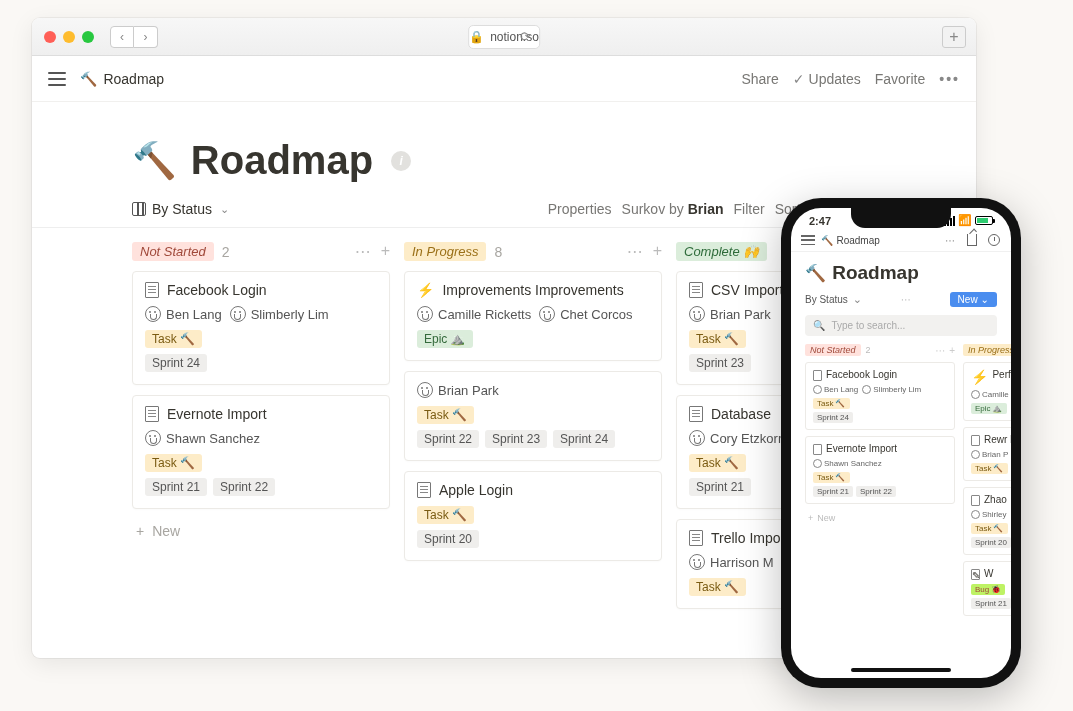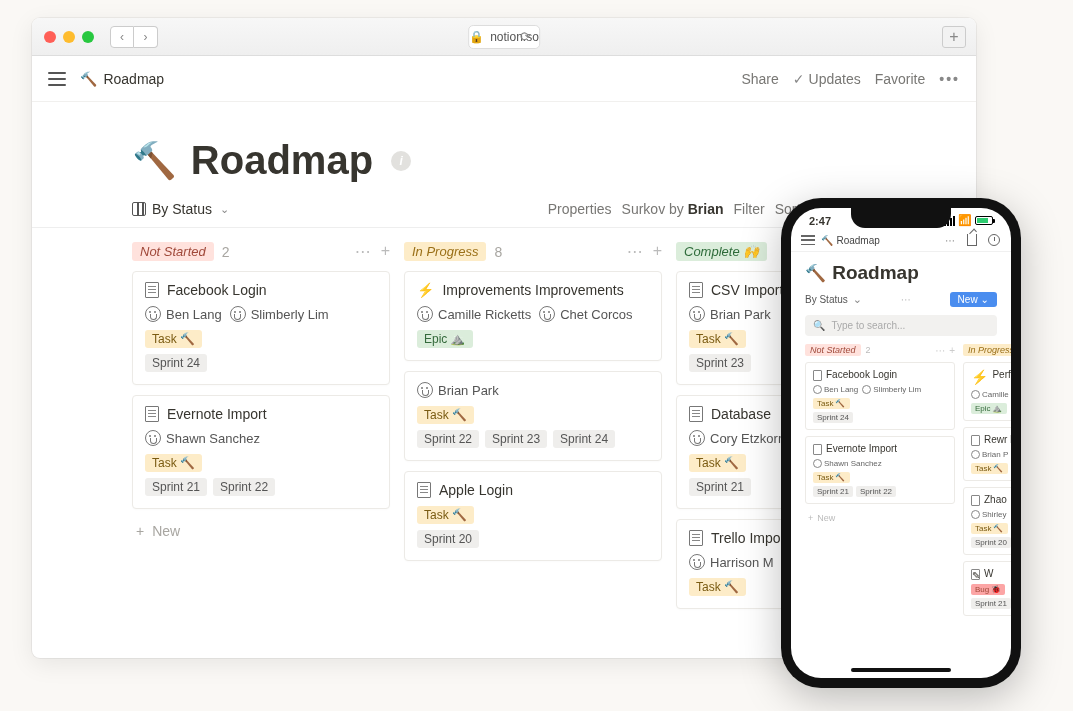--- a/index.html
+++ b/index.html
@@ -161,21 +161,21 @@
   .phcard{border:1px solid #eceae6;border-radius:3px;padding:6px 7px;margin-bottom:6px;background:#fff;}
   .phctitle{display:flex;align-items:flex-start;gap:4px;font-size:10px;font-weight:500;margin-bottom:4px;line-height:1.2;}
   .phdoc{width:9px;height:11px;border:1px solid #888;border-radius:1px;flex-shrink:0;margin-top:1px;}
   .phpeople{display:flex;flex-wrap:wrap;gap:4px;font-size:8px;color:#666;margin-bottom:4px;}
   .phperson{display:flex;align-items:center;gap:2px;}
   .phav{width:9px;height:9px;border:.8px solid #888;border-radius:50%;flex-shrink:0;}
   .phtags{display:flex;flex-wrap:wrap;gap:3px;}
   .phtag{font-size:8px;padding:1px 4px;border-radius:2px;}
   .phnew{color:#bbb;font-size:9px;padding:3px;display:flex;gap:4px;}
   .homebar{position:absolute;bottom:6px;left:50%;transform:translateX(-50%);width:100px;height:4px;background:#111;border-radius:3px;}
-  .phtag.bug{background:#fca5a5;color:#a0493a;}
+  .phtag.bug{background:#bef264;color:#a0493a;}
 </style>
 </head>
 <body>
 
 <div class="browser">
 
   <div class="chrome">
     <div class="traffic">
       <div class="dot r"></div>
       <div class="dot y"></div>

